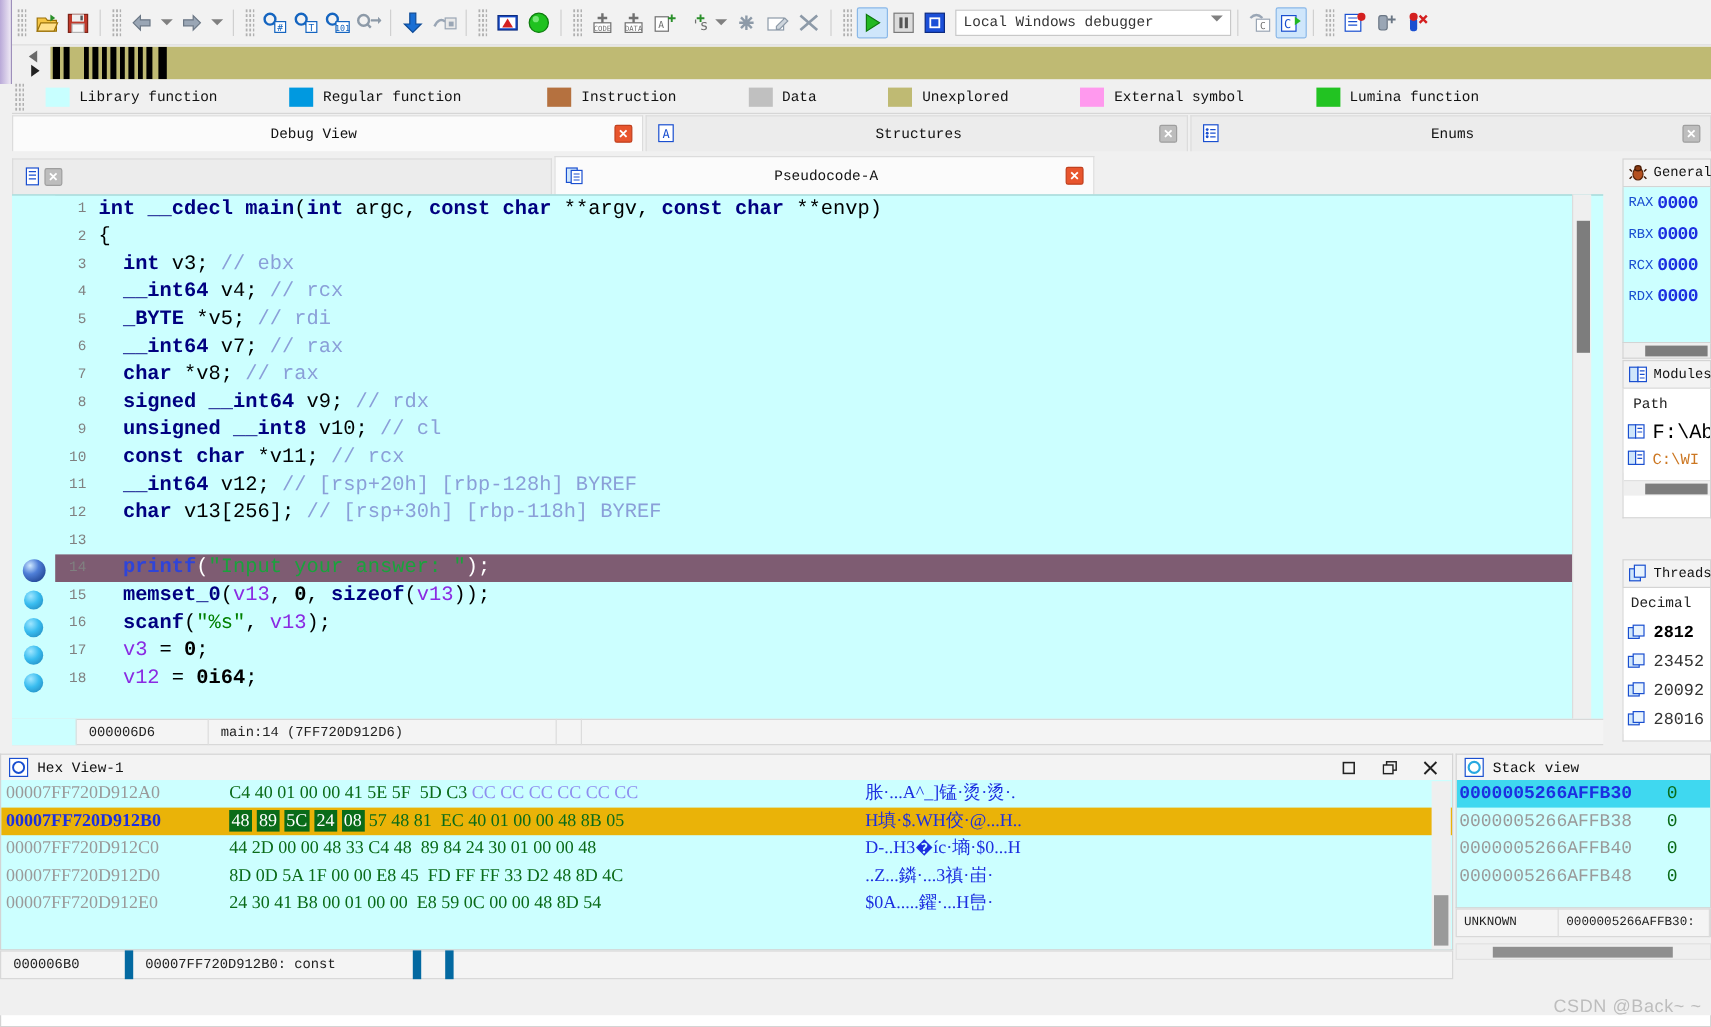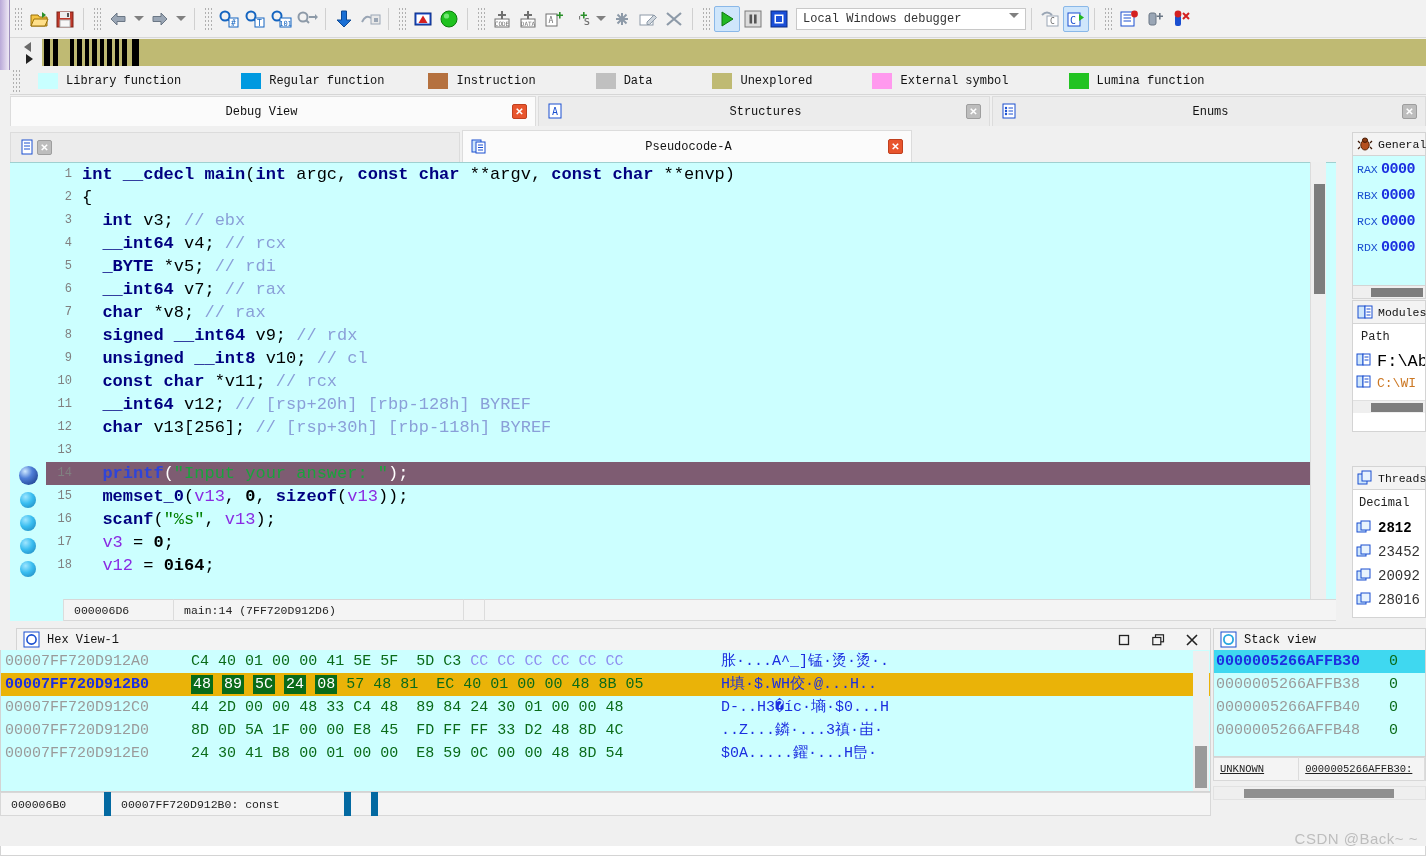--- a/index.html
+++ b/index.html
@@ -188,34 +188,34 @@
   .modrow .mi { width:18px; height:18px; margin:0 3px 0 3px; flex:0 0 auto;}
 
   .thrhdr { background:#ffffff; height:26px; display:flex; align-items:center; padding-left:6px;
             font-family:"Liberation Mono", monospace; font-size:12px; color:#222;text-align:center;}
   .thrrow { display:flex; align-items:center; height:24px; background:#fff;
             font-family:"Liberation Mono", monospace; font-size:14px; color:#333;}
   .thrrow .mi { width:18px; height:18px; margin:0 4px 0 3px; flex:0 0 auto;}
   .thrrow.first span.tv { font-weight:bold; color:#000; }
 
   
-  #hexwin { position:absolute; left:0px; top:628px; width:1211px; height:188px;padding-left:16px; }
+  #hexwin { position:absolute; left:0px; top:628px; width:1211px; height:188px; }
   #hexhdr {
     height:22px; background:#f3f3f3; border:1px solid #d4d4d4; border-bottom:none;
     display:flex; align-items:center;
     font-family:"Liberation Mono", monospace; font-size:12px; color:#111;
   }
   #hexhdr .ticon { width:17px;height:17px; margin:0 7px 0 6px; flex:0 0 auto;}
   .wbtns { margin-left:auto; display:flex; align-items:center; gap:18px; padding-right:10px;}
   .wbtn { width:16px; height:16px; display:flex; align-items:center; justify-content:center; }
   #hexbody {
     position:absolute; left:0; top:22px; width:1211px; height:142px;
     background:#ccffff; border:1px solid #d4d4d4; border-top:none;
     overflow:hidden;
-    font-family:Liberation Mono, monospace; font-size:15px; line-height:23px;
+    font-family:Liberation Serif, serif; font-size:15px; line-height:23px;
     white-space:pre;
   }
   .hexrow { height:23px; display:flex; align-items:center; }
   .hexrow.sel { background:#eab308; }
   .hexaddr { width:190px; color:#9a9a9a; padding-left:4px;}
   .hexrow.sel .hexaddr { color:#1c2fe0; font-weight:bold; }
   .hexbytes { width:530px; color:#0a6b19; letter-spacing:0px;}
   .hexbytes .cc { color:#8e8ef0; }
   .hexbytes .hg { background:#0a6b19; color:#ffffff; padding:1px 2px; }
   .hexascii { color:#1c2fe0; }
@@ -244,21 +244,21 @@
   }
   .strow { height:23px; display:flex; align-items:center;}
   .strow.sel { background:#3fd8f0; }
   .staddr { color:#9a9a9a; padding-left:2px; width:175px; }
   .strow.sel .staddr { color:#1c2fe0; font-weight:bold; }
   .stval { color:#0a6b19; }
   #stackstatus {
     position:absolute; left:0; top:129px; width:213px; height:24px;
     background:#f4f4f4; border:1px solid #d8d8d8;
     display:flex; align-items:center;
-    font-family:"Liberation Mono", monospace; font-size:10.5px; color:#222;text-decoration:underline;
+    font-family:"Liberation Mono", monospace; font-size:10.5px; color:#222;
   }
   #stackstatus .cell { height:24px; display:flex; align-items:center; padding:0 6px; border-right:1px solid #dcdcdc;}
   #stackhscroll { position:absolute; left:0; top:158px; width:213px; height:14px; background:#efefef; border:1px solid #e2e2e2;}
   #stackhthumb { position:absolute; left:30px; top:2px; width:150px; height:9px; background:#8f8f8f;}
 
   
   #outputwin { position:absolute; left:0px; top:820px; width:1426px; height:36px; }
   #outputhdr {
     height:24px; background:#f3f3f3; border:1px solid #d4d4d4;
     display:flex; align-items:center;
@@ -520,21 +520,21 @@
 <div id="legend">
   <div class="grip" style="margin-left:2px;"></div>
   <div class="legitem" style="margin-left:14px;">
     <div class="legsw" style="background:#c8ffff;"></div>
     <div class="leglab">Library function</div>
   </div>
   <div class="legitem" style="margin-left:60px;">
     <div class="legsw" style="background:#0099e0;"></div>
     <div class="leglab">Regular function</div>
   </div>
-  <div class="legitem" style="margin-left:44px;">
+  <div class="legitem" style="margin-left:72px;">
     <div class="legsw" style="background:#b5713f;"></div>
     <div class="leglab">Instruction</div>
   </div>
   <div class="legitem" style="margin-left:60px;">
     <div class="legsw" style="background:#c0c0c0;"></div>
     <div class="leglab">Data</div>
   </div>
   <div class="legitem" style="margin-left:60px;">
     <div class="legsw" style="background:#bfba73;"></div>
     <div class="leglab">Unexplored</div>

